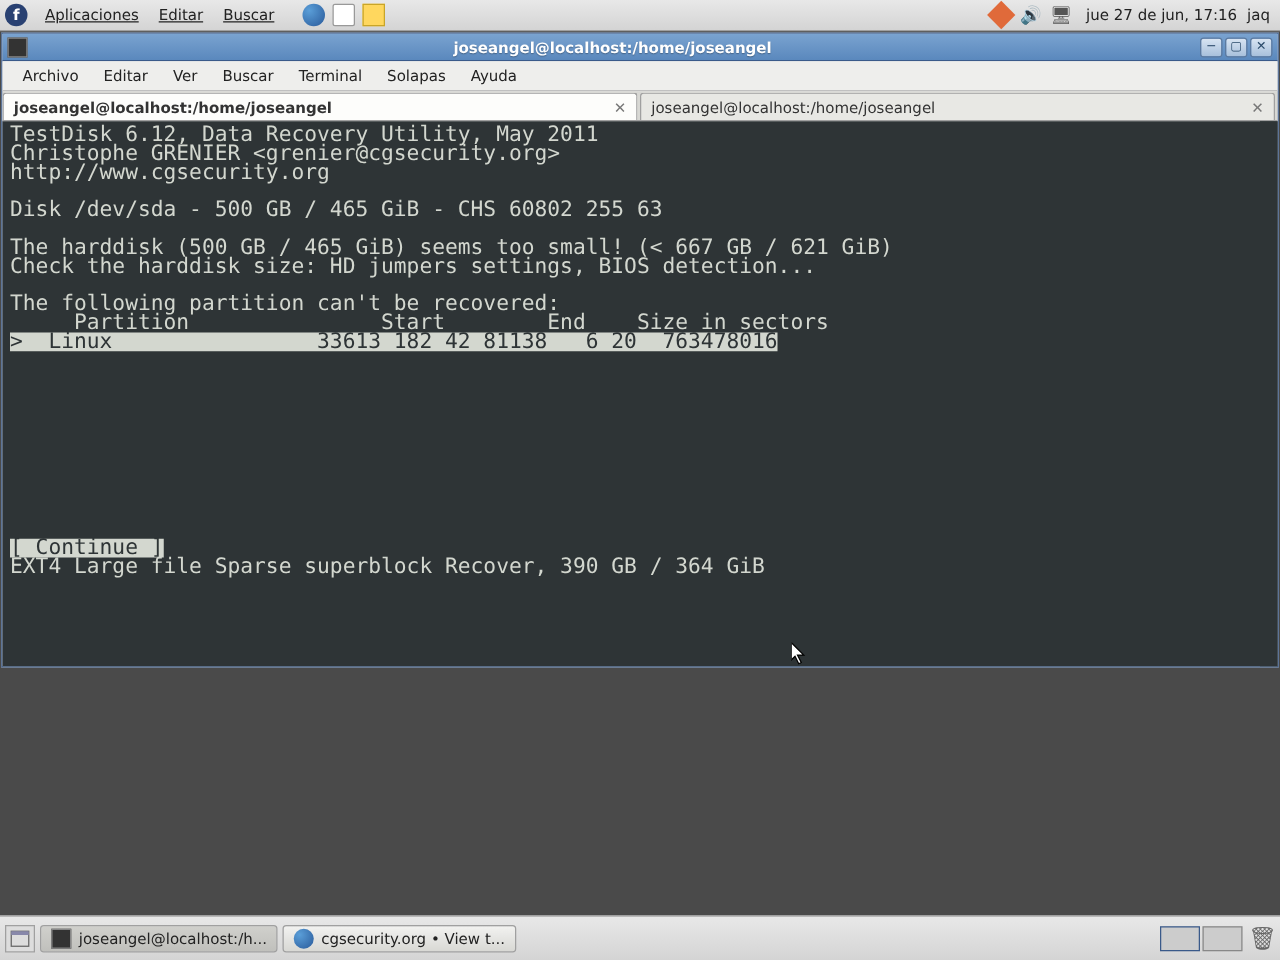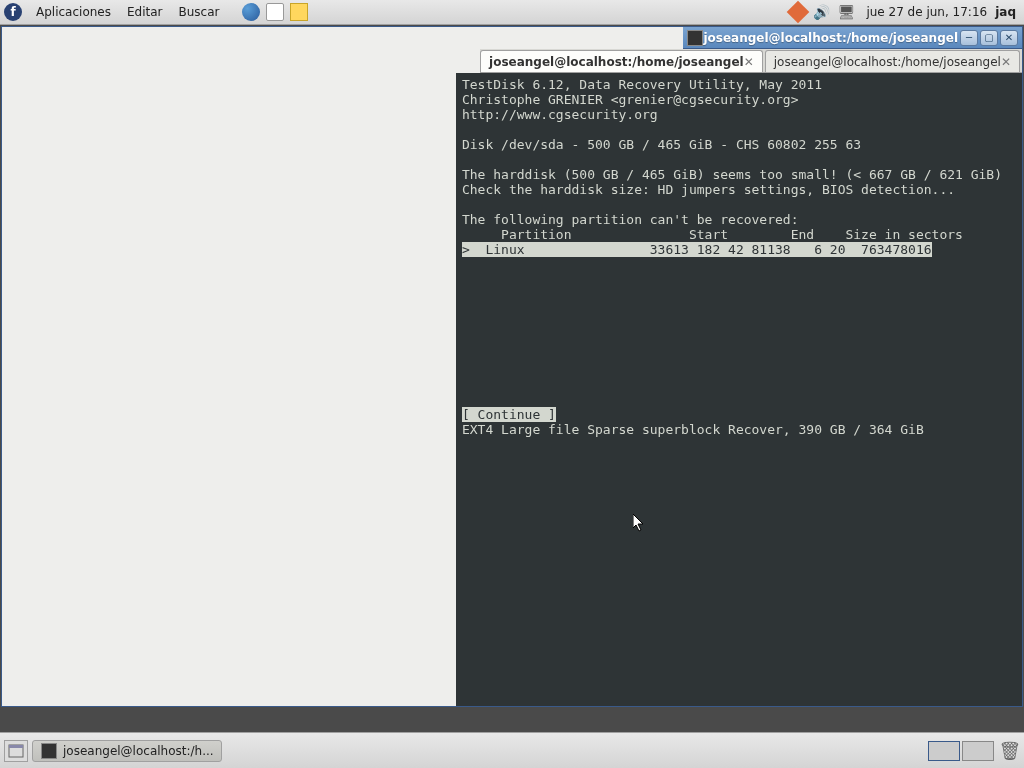--- a/index.html
+++ b/index.html
@@ -21,43 +21,42 @@
   border-bottom: 1px solid #a0a0a0;
 }
 .fedora-logo {
   width: 18px; height: 18px;
   background: #294172;
   border-radius: 50%;
   display: flex; align-items: center; justify-content: center;
   color: #fff; font-weight: bold; font-size: 12px;
   margin-right: 6px;
 }
-.top-menu-item { padding: 3px 8px; color: #222; cursor: pointer; }
+.top-menu-item { padding: 3px 8px; color: #222; cursor: pointer; text-decoration: underline; }
 .top-spacer { flex: 1; }
 .tray-icon { width: 18px; height: 18px; margin: 0 3px; display: inline-flex; align-items: center; justify-content: center; }
 .clock { color: #222; margin: 0 8px; font-weight: normal; }
-.user-label { color: #222; font-weight: bold; margin-right: 4px; }
+.user-label { color: #222; font-weight: normal; margin-right: 4px; }
 .app-icon-ff { width:18px;height:18px;background:radial-gradient(circle at 30% 30%, #5a9ed8, #2a5a9a);border-radius:50%;position:relative;}
 .app-icon-mail {width:18px;height:18px;background:#fff;border:1px solid #999;border-radius:2px;}
 .app-icon-note {width:18px;height:18px;background:#ffd75e;border:1px solid #c9a528;}
 .tray-update{width:16px;height:16px;background:#e06a3a;transform:rotate(45deg);display:inline-block;}
 .tray-sound{color:#555;font-size:14px;}
 .tray-net{color:#555;font-size:14px;}
 
 
 .window {
   position: absolute;
   left: 1px; top: 26px;
   width: 1022px;
-  height: 681px;
+  height: 508px;
   border: 1px solid #3a5a8a;
   background: #eeeeec;
   display: flex;
   flex-direction: column;
-  align-items: flex-end;
 }
 .titlebar {
   height: 22px;
   background: linear-gradient(#7aa3d0, #5a88bd);
   display: flex;
   align-items: center;
   color: #fff;
   font-weight: bold;
   border-bottom: 1px solid #3a5a8a;
   padding: 0 4px;
@@ -101,21 +100,21 @@
   position: relative;
 }
 .tab.active { background: #fdfdfb; font-weight: bold; }
 .tab-close { margin-left: auto; color: #777; font-size: 12px; cursor: pointer; }
 
 .terminal {
   flex: 1;
   background: #2e3436;
   color: #d3d7cf;
   font-family: "DejaVu Sans Mono", monospace;
-  font-size: 13px;
+  font-size: 17px;
   line-height: 15px;
   padding: 4px 6px;
   white-space: pre;
   overflow: hidden;
   border-right: 14px solid #2e3436;
   position: relative;
 }
 .terminal .scrollbar{
   position:absolute;right:-14px;top:0;width:14px;height:100%;
   background:#3a3f41;
@@ -181,20 +180,29 @@
 </div>
 
 <div class="window">
   <div class="titlebar">
     <div class="titlebar-icon"></div>
     <div class="titlebar-title">joseangel@localhost:/home/joseangel</div>
     <div class="win-btn">─</div>
     <div class="win-btn">▢</div>
     <div class="win-btn">✕</div>
   </div>
+  <div class="menubar">
+    <div class="menubar-item">Archivo</div>
+    <div class="menubar-item">Editar</div>
+    <div class="menubar-item">Ver</div>
+    <div class="menubar-item">Buscar</div>
+    <div class="menubar-item">Terminal</div>
+    <div class="menubar-item">Solapas</div>
+    <div class="menubar-item">Ayuda</div>
+  </div>
   <div class="tabbar">
     <div class="tab active">
       <span>joseangel@localhost:/home/joseangel</span>
       <span class="tab-close">✕</span>
     </div>
     <div class="tab">
       <span>joseangel@localhost:/home/joseangel</span>
       <span class="tab-close">✕</span>
     </div>
   </div>
@@ -228,20 +236,24 @@
   <div class="show-desktop">
     <svg width="16" height="14">
         <rect x="1" y="1" width="14" height="12" fill="none" stroke="#666"></rect>
         <rect x="1" y="1" width="14" height="3" fill="#88a"></rect>
       </svg>
   </div>
   <div class="taskbar-btn active">
     <div class="ti" style="background:#333;border:1px solid #888"></div>
     <span>joseangel@localhost:/h...</span>
   </div>
+  <div class="taskbar-btn">
+    <div class="ti app-icon-ff"></div>
+    <span>cgsecurity.org • View t...</span>
+  </div>
   <div class="bottom-spacer"></div>
   <div class="workspace active"></div>
   <div class="workspace"></div>
   <div class="trash">🗑</div>
 </div>
 
 <div class="cursor-arrow" style="left:633px;top:514px">
   <svg viewBox="0 0 14 20">
       <path d="M0 0 L0 14 L3 11 L6 17 L8 16 L5 10 L10 10 Z" fill="#fff" stroke="#000" stroke-width="1"></path>
     </svg>

